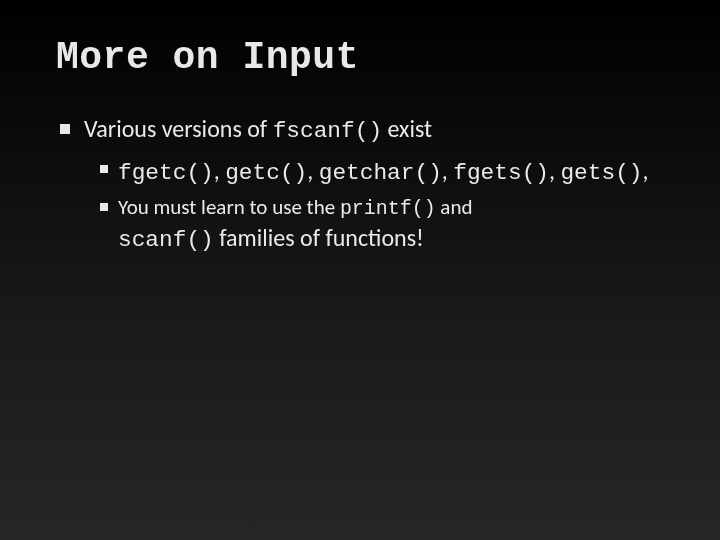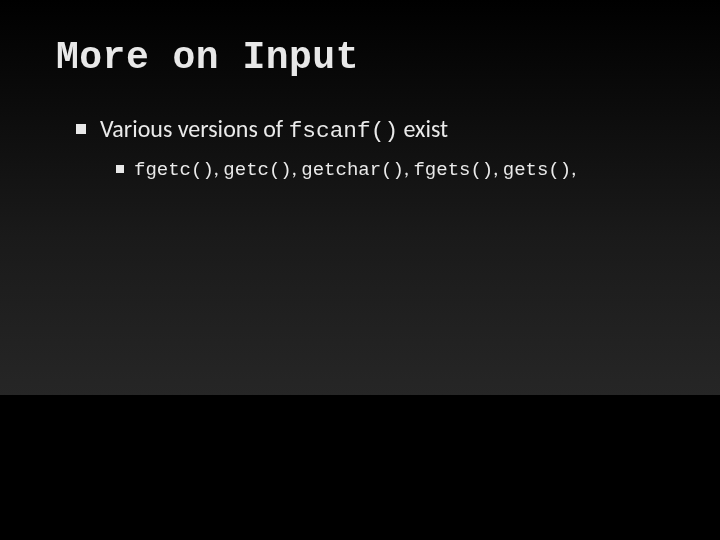--- a/index.html
+++ b/index.html
@@ -5,38 +5,38 @@
   html, body {
     margin: 0;
     padding: 0;
     width: 720px;
     height: 540px;
     background: #000;
     overflow: hidden;
   }
   .slide {
     width: 720px;
-    height: 395px;
+    height: 540px;
     background: linear-gradient(180deg, #000 0%, #1a1a1a 60%, #262626 100%);
     color: #eaeaea;
     font-family: "Segoe UI", "Calibri", Arial, sans-serif;
     box-sizing: border-box;
     padding: 36px 42px 30px 56px;
     position: relative;
   }
   .title {
     font-family: "Consolas", "Courier New", monospace;
     font-size: 38px;
     color: #e8e8e8;
     margin: 0 0 34px 0;
     letter-spacing: 0.5px;
   }
   ul.top {
     list-style: none;
-    margin: 16px;
+    margin: 0;
     padding: 0 0 0 2px;
   }
   ul.top > li {
     position: relative;
     padding-left: 26px;
     margin-bottom: 4px;
     font-size: 24px;
     line-height: 1.35;
   }
   ul.top > li::before {
@@ -69,36 +69,42 @@
     height: 8px;
     background: #e8e8e8;
   }
   .mono {
     font-family: "Consolas", "Courier New", monospace;
     font-size: 0.95em;
   }
   .cont {
     display: block;
     padding-left: 0;
-    font-size: 20px;
+    font-size: 24px;
     line-height: 1.35;
   }
 </style>
 </head>
 <body>
 
 <div class="slide">
   <h1 class="title">More on Input</h1>
 
   <ul class="top">
     <li>
       <span>Various versions of </span><span class="mono">fscanf()</span><span> exist</span>
 
       <ul class="sub">
         <li>
           <span class="cont">
             <span class="mono">fgetc()</span><span>, </span><span class="mono">getc()</span><span>, </span><span class="mono">getchar()</span><span>, </span><span class="mono">fgets()</span><span>, </span><span class="mono">gets()</span><span>,</span>
           </span>
         </li>
+        <li>
+          <span>You must learn to use the </span><span class="mono">printf()</span><span> and </span>
+          <span class="cont">
+            <span class="mono">scanf()</span><span>  families of functions!</span>
+          </span>
+        </li>
       </ul>
     </li>
   </ul>
 </div>
 
 </body></html>

